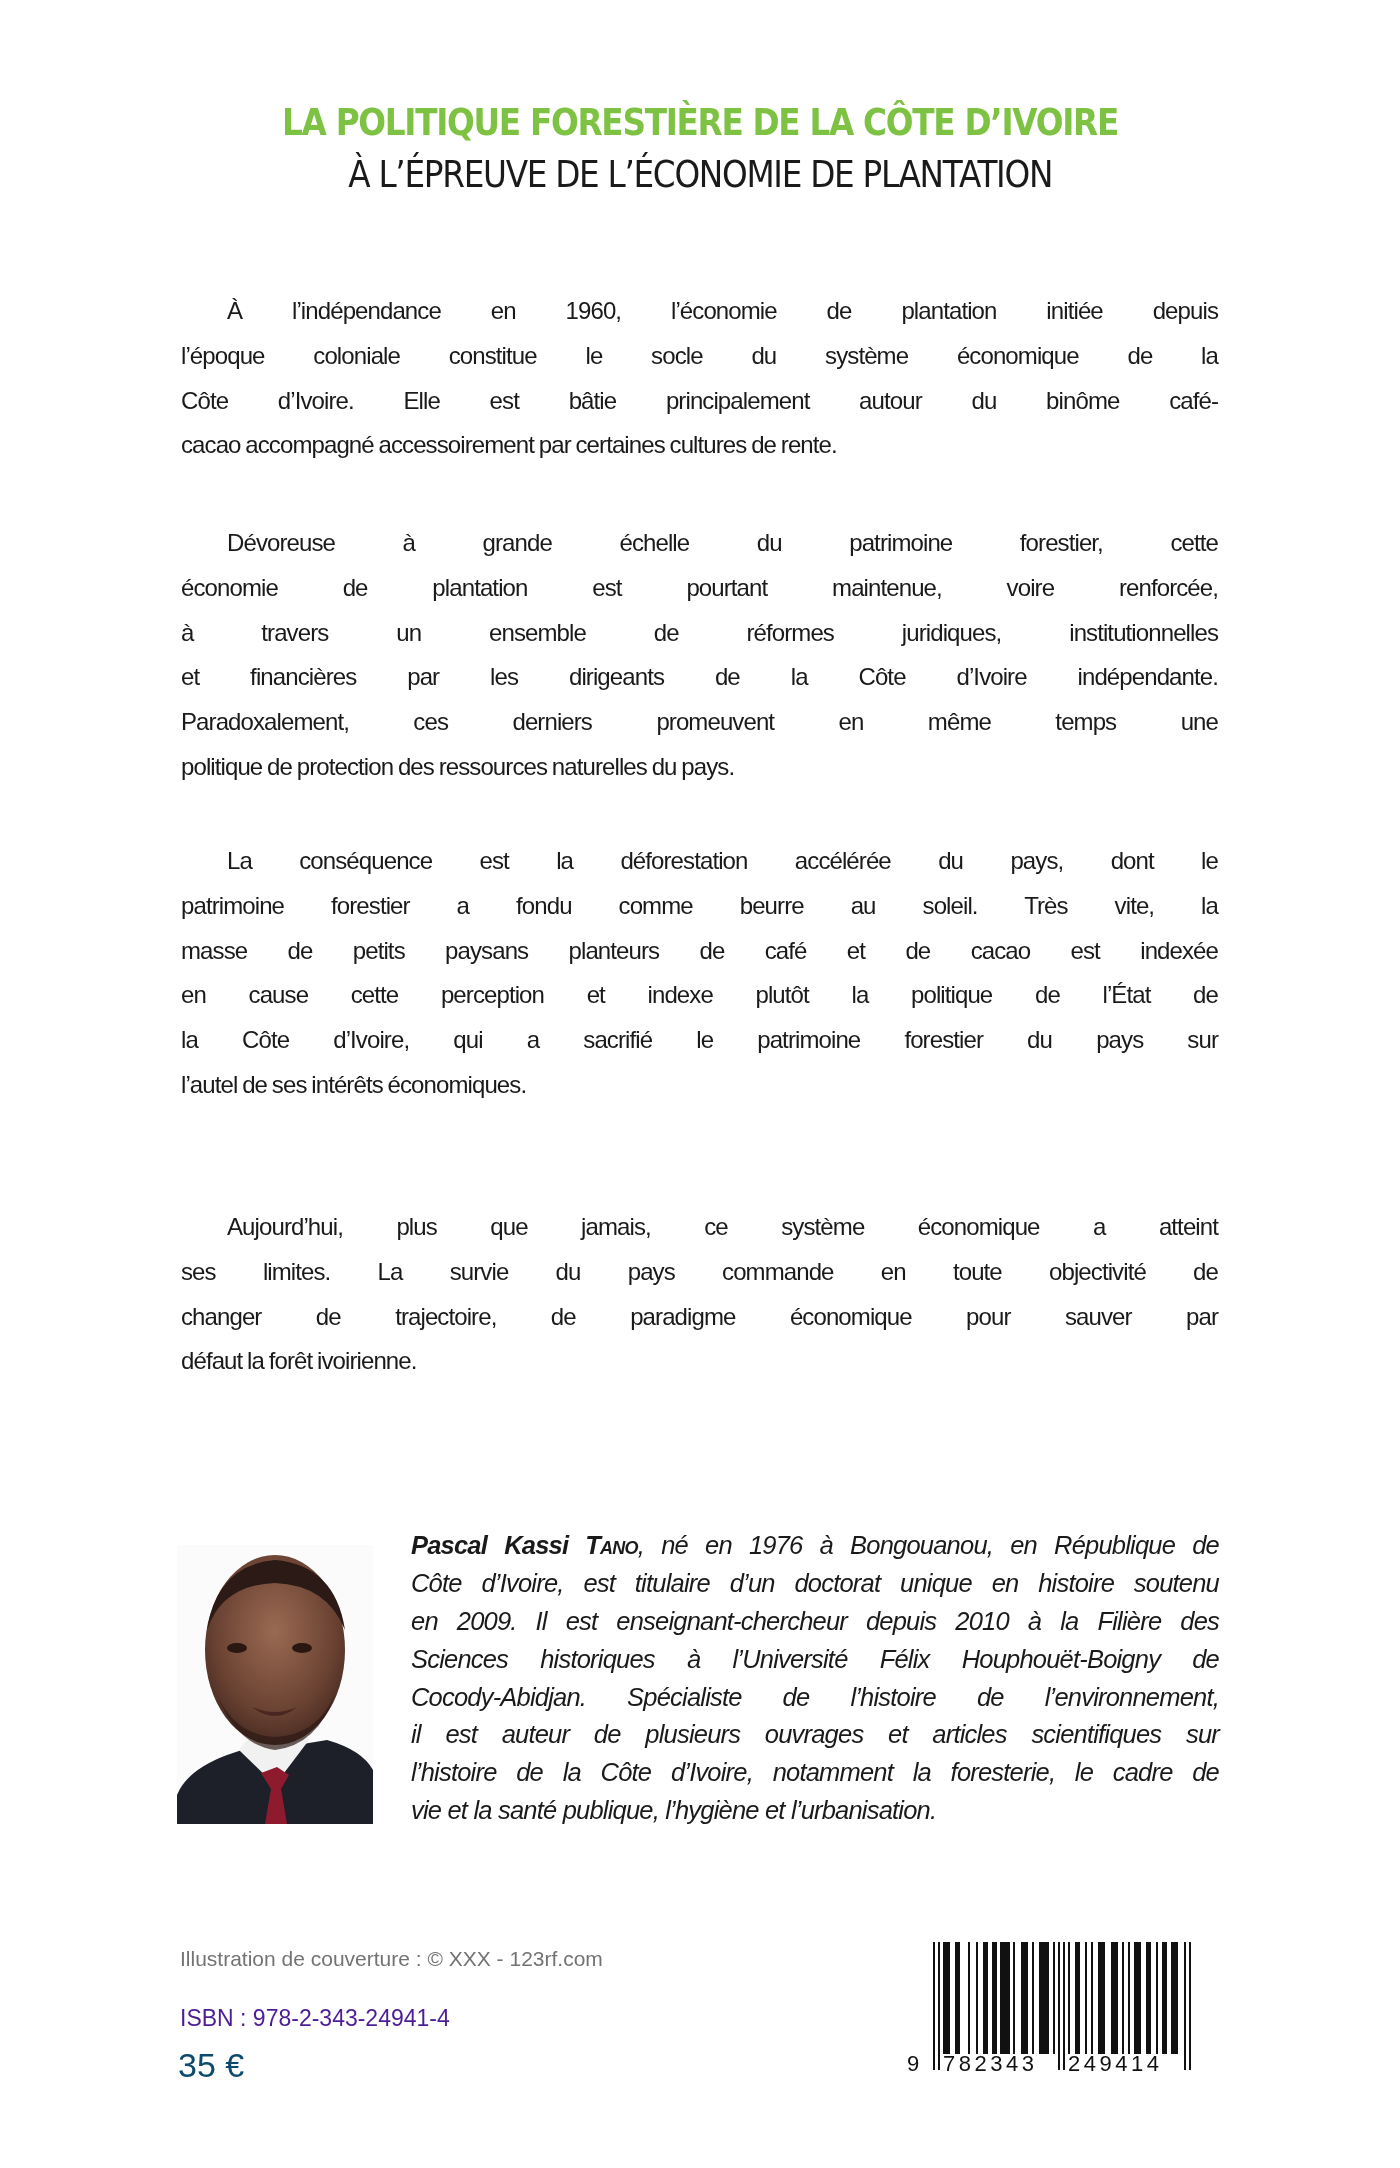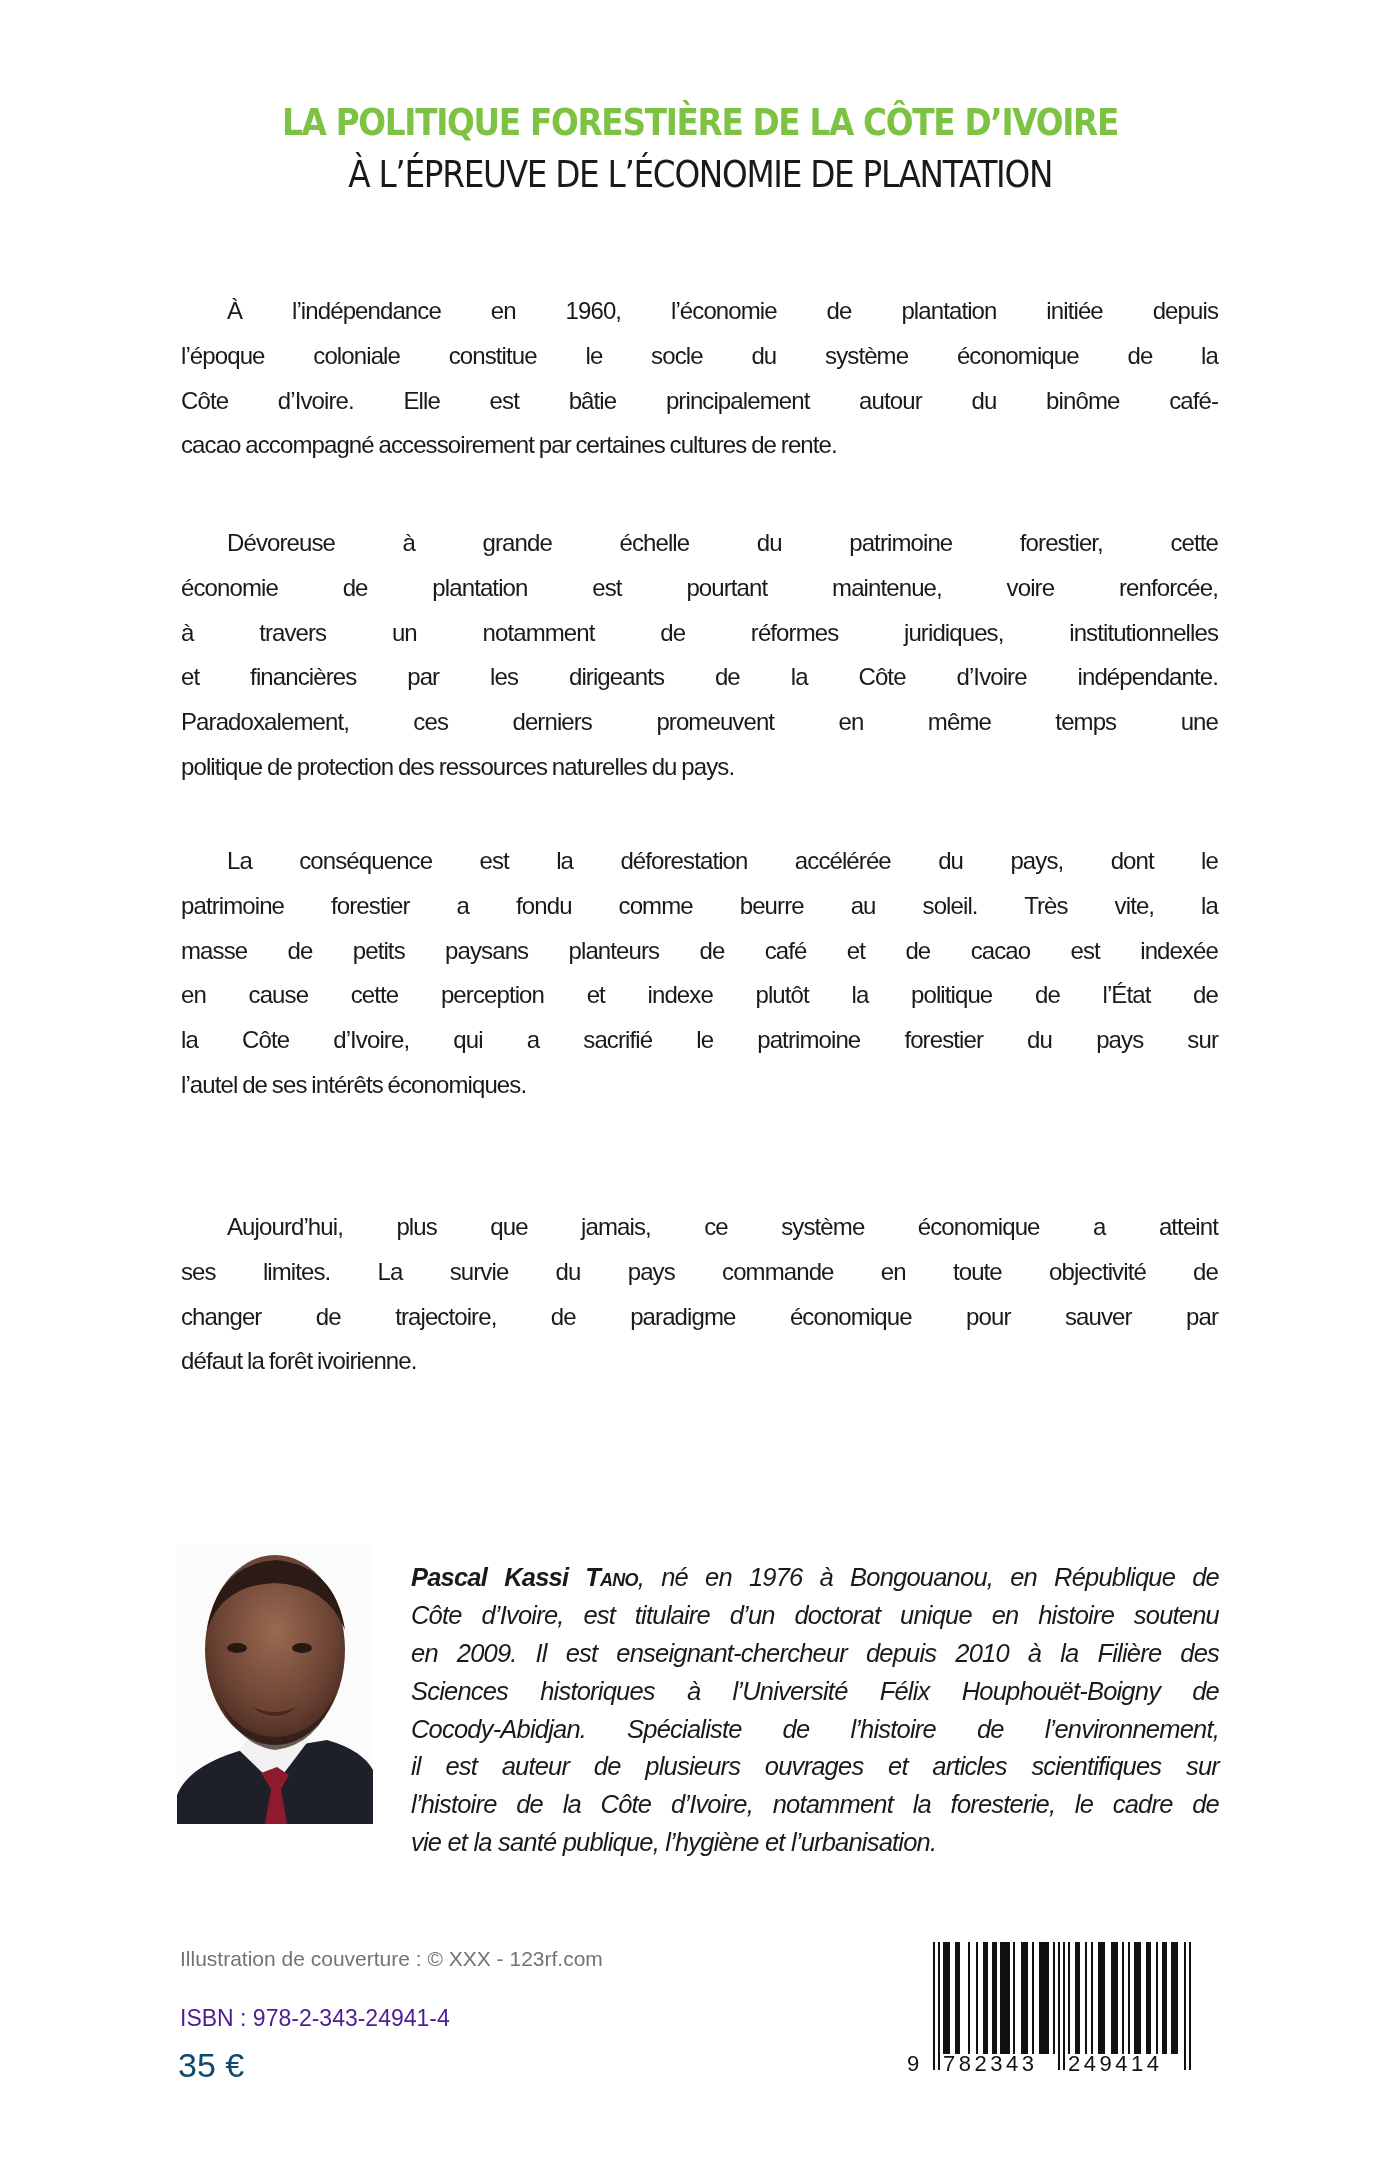--- a/index.html
+++ b/index.html
@@ -11,21 +11,21 @@
   .title span { display:inline-block; transform:scaleX(0.86); transform-origin:center; }
   .t1 { top:100px; color:#7dc243; }
   .t2 { top:152px; color:#1a1a1a; font-weight:normal; }
   .para { position:absolute; left:181px; width:1037px; }
   .line { display:block; height:44.8px; line-height:44.8px; font-size:24px;
           white-space:nowrap; overflow:visible; text-align:justify; text-align-last:justify;
           letter-spacing:-0.9px; word-spacing:-1px; }
   .line.last { text-align-last:left; }
   .line.indent { padding-left:46px; }
   .photo { position:absolute; left:177px; top:1545px; width:196px; height:279px; overflow:hidden; background:#fdfdfd; }
-  .author { position:absolute; left:411px; width:808px; top:1527px; font-style:italic;margin-top:32px; }
+  .author { position:absolute; left:411px; width:808px; top:1527px; font-style:italic; }
   .aline { display:block; height:37.9px; line-height:37.9px; font-size:25.5px;
            white-space:nowrap; text-align:justify; text-align-last:justify; letter-spacing:-0.8px; }
   .aline.last { text-align-last:left; }
   .aname { font-weight:bold; }
   .credit { position:absolute; left:180px; top:1947px; font-size:21px; color:#737373; }
   .isbn { position:absolute; left:180px; top:2005px; font-size:23px; color:#4c1d95; }
   .price { position:absolute; left:178px; top:2046px; font-size:34px; color:#0c4a6e; }
   .barcode { position:absolute; left:905px; top:1938px; width:320px; height:140px; }
 </style>
 </head>
@@ -37,21 +37,21 @@
 <div class="para" style="top:289px">
   <span class="line indent">À l’indépendance en 1960, l’économie de plantation initiée depuis</span>
   <span class="line">l’époque coloniale constitue le socle du système économique de la</span>
   <span class="line">Côte d’Ivoire. Elle est bâtie principalement autour du binôme café-</span>
   <span class="line last">cacao accompagné accessoirement par certaines cultures de rente.</span>
 </div>
 
 <div class="para" style="top:521px">
   <span class="line indent">Dévoreuse à grande échelle du patrimoine forestier, cette</span>
   <span class="line">économie de plantation est pourtant maintenue, voire renforcée,</span>
-  <span class="line">à travers un notamment de réformes juridiques, institutionnelles</span>
+  <span class="line">à travers un ensemble de réformes juridiques, institutionnelles</span>
   <span class="line">et financières par les dirigeants de la Côte d’Ivoire indépendante.</span>
   <span class="line">Paradoxalement, ces derniers promeuvent en même temps une</span>
   <span class="line last">politique de protection des ressources naturelles du pays.</span>
 </div>
 
 <div class="para" style="top:839px">
   <span class="line indent">La conséquence est la déforestation accélérée du pays, dont le</span>
   <span class="line">patrimoine forestier a fondu comme beurre au soleil. Très vite, la</span>
   <span class="line">masse de petits paysans planteurs de café et de cacao est indexée</span>
   <span class="line">en cause cette perception et indexe plutôt la politique de l’État de</span>

